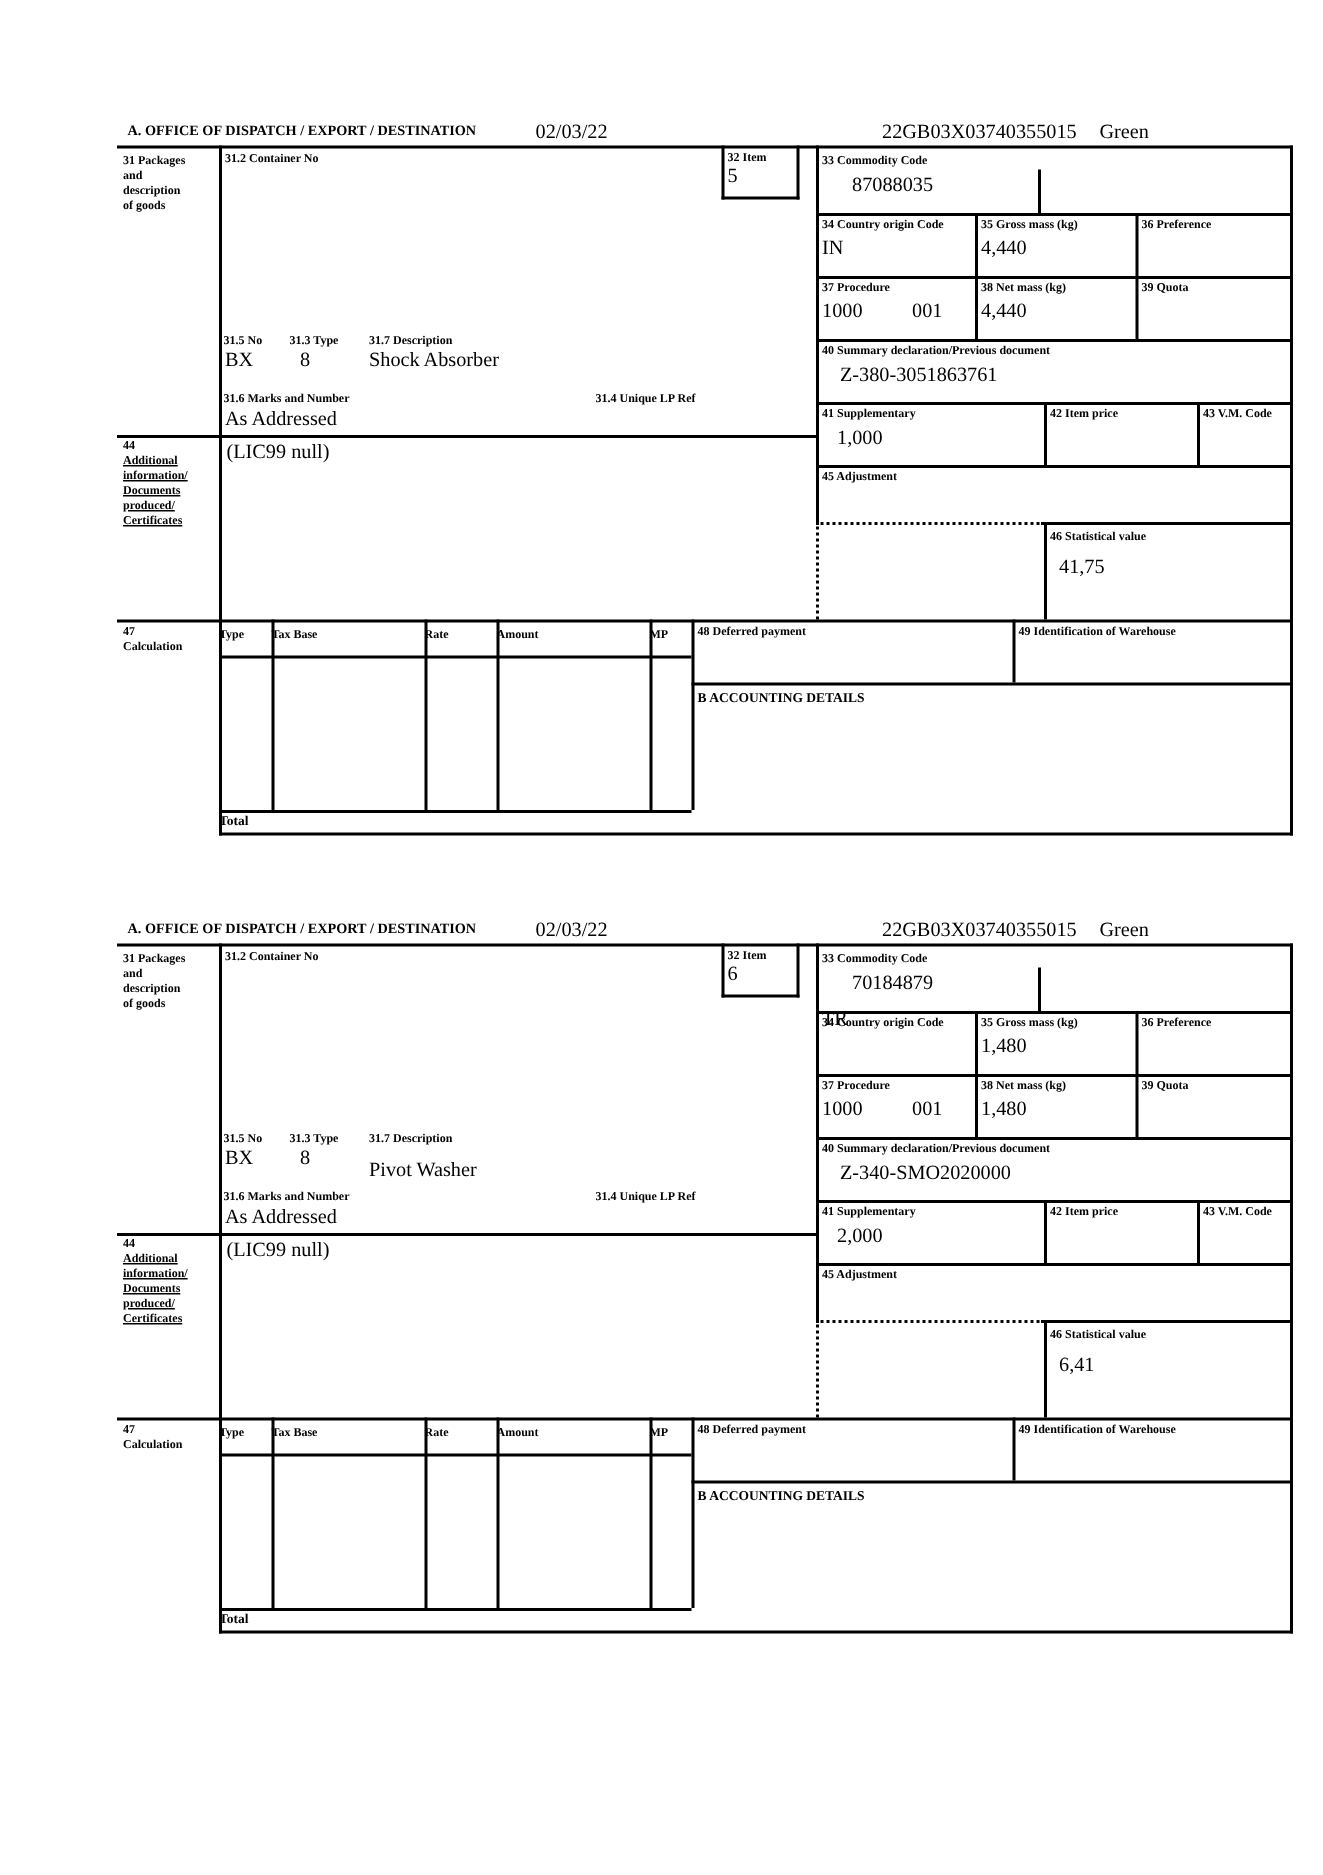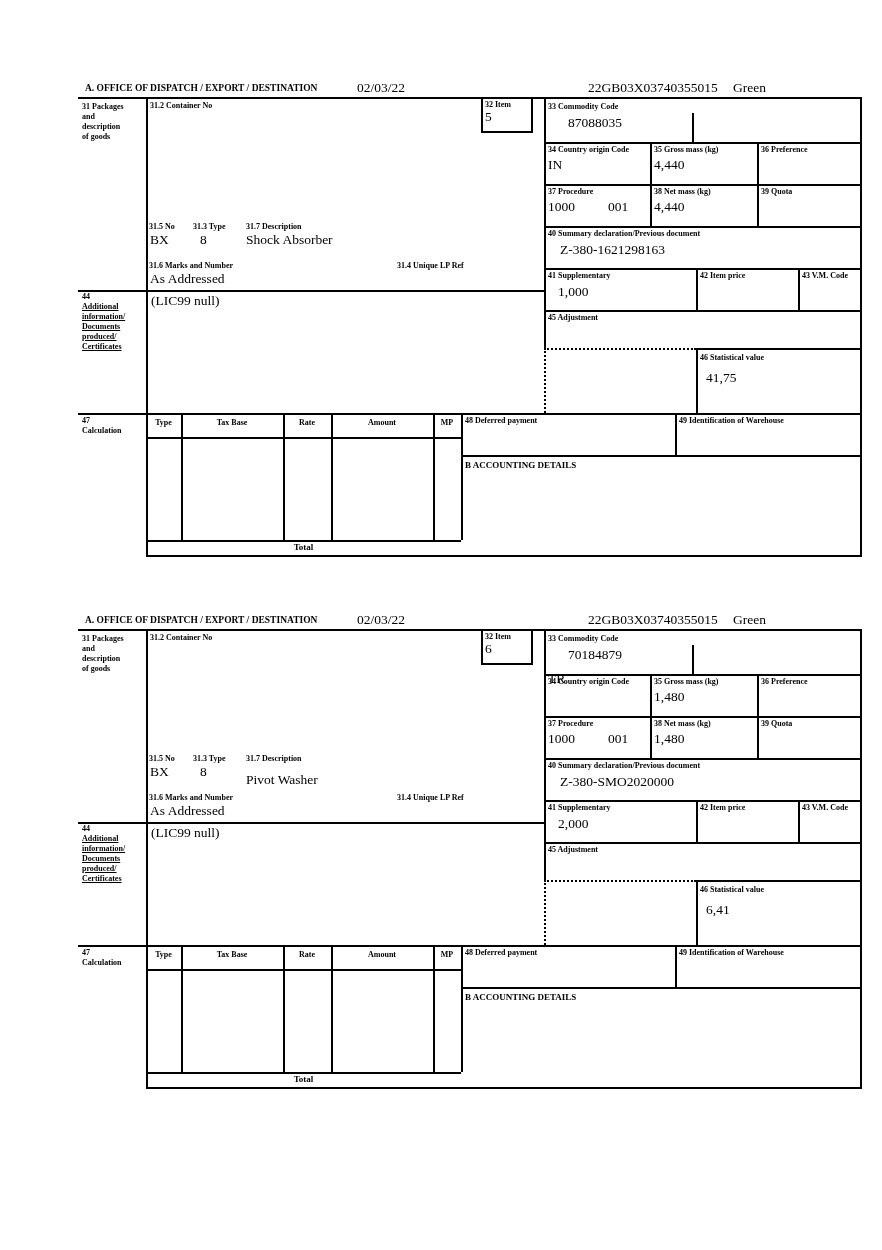--- a/index.html
+++ b/index.html
@@ -5,21 +5,21 @@
   html,body{margin:0;padding:0;background:#fff}
   #page{position:relative;width:882px;height:1250px;background:#fff;color:#000;
         font-family:"Liberation Serif","DejaVu Serif",serif;overflow:hidden}
   .sheet{position:absolute;left:78px;width:786px;height:478px}
   .ab{position:absolute;white-space:nowrap}
   .lbl{font-weight:bold;font-size:8px;line-height:10px}
   .lbl9{font-weight:bold;font-size:9.5px;line-height:11px}
   .val{font-size:13.5px;line-height:15px}
   .pre{white-space:pre-line}
   .und{text-decoration:underline;text-underline-offset:1px}
-  .ctr{text-align:center}
+  .ctr{text-align:left}
   .hl{position:absolute;background:#000;height:2px}
   .vl{position:absolute;background:#000;width:2px}
   .dh{position:absolute;border-top:2px dotted #000;height:0}
   .dv{position:absolute;border-left:2px dotted #000;width:0}
   .box32{position:absolute;left:403px;top:14px;width:52px;height:36px;
          box-sizing:border-box;border:2px solid #000;border-top:0}
 </style>
 </head>
 <body>
 
@@ -91,21 +91,21 @@
     <div class="ab lbl" style="left:683px;top:62px">36 Preference</div>
     <div class="ab val" style="left:470px;top:74px">IN</div>
     <div class="ab val" style="left:576px;top:74px">4,440</div>
     <div class="ab lbl" style="left:470px;top:104px">37 Procedure</div>
     <div class="ab lbl" style="left:576px;top:104px">38 Net mass (kg)</div>
     <div class="ab lbl" style="left:683px;top:104px">39 Quota</div>
     <div class="ab val" style="left:470px;top:116px">1000</div>
     <div class="ab val" style="left:530px;top:116px">001</div>
     <div class="ab val" style="left:576px;top:116px">4,440</div>
     <div class="ab lbl" style="left:470px;top:146px">40 Summary declaration/Previous document</div>
-    <div class="ab val" style="left:482px;top:159px">Z-380-1621298163</div>
+    <div class="ab val" style="left:482px;top:159px">Z-380-3051863761</div>
     <div class="ab lbl" style="left:470px;top:188px">41 Supplementary</div>
     <div class="ab lbl" style="left:622px;top:188px">42 Item price</div>
     <div class="ab lbl" style="left:724px;top:188px">43 V.M. Code</div>
     <div class="ab val" style="left:480px;top:201px">1,000</div>
     <div class="ab lbl" style="left:470px;top:230px">45 Adjustment</div>
     <div class="ab lbl" style="left:622px;top:270px">46 Statistical value</div>
     <div class="ab val" style="left:628px;top:287px">41,75</div>
 
     <div class="vl" style="left:103px;top:330px;height:127px"></div>
     <div class="vl" style="left:205px;top:330px;height:127px"></div>
@@ -194,21 +194,21 @@
     <div class="ab lbl" style="left:683px;top:62px">36 Preference</div>
     <div class="ab val" style="left:470px;top:56px">TR</div>
     <div class="ab val" style="left:576px;top:74px">1,480</div>
     <div class="ab lbl" style="left:470px;top:104px">37 Procedure</div>
     <div class="ab lbl" style="left:576px;top:104px">38 Net mass (kg)</div>
     <div class="ab lbl" style="left:683px;top:104px">39 Quota</div>
     <div class="ab val" style="left:470px;top:116px">1000</div>
     <div class="ab val" style="left:530px;top:116px">001</div>
     <div class="ab val" style="left:576px;top:116px">1,480</div>
     <div class="ab lbl" style="left:470px;top:146px">40 Summary declaration/Previous document</div>
-    <div class="ab val" style="left:482px;top:159px">Z-380-SMO2020000</div>
+    <div class="ab val" style="left:482px;top:159px">Z-340-SMO2020000</div>
     <div class="ab lbl" style="left:470px;top:188px">41 Supplementary</div>
     <div class="ab lbl" style="left:622px;top:188px">42 Item price</div>
     <div class="ab lbl" style="left:724px;top:188px">43 V.M. Code</div>
     <div class="ab val" style="left:480px;top:201px">2,000</div>
     <div class="ab lbl" style="left:470px;top:230px">45 Adjustment</div>
     <div class="ab lbl" style="left:622px;top:270px">46 Statistical value</div>
     <div class="ab val" style="left:628px;top:287px">6,41</div>
 
     <div class="vl" style="left:103px;top:330px;height:127px"></div>
     <div class="vl" style="left:205px;top:330px;height:127px"></div>

